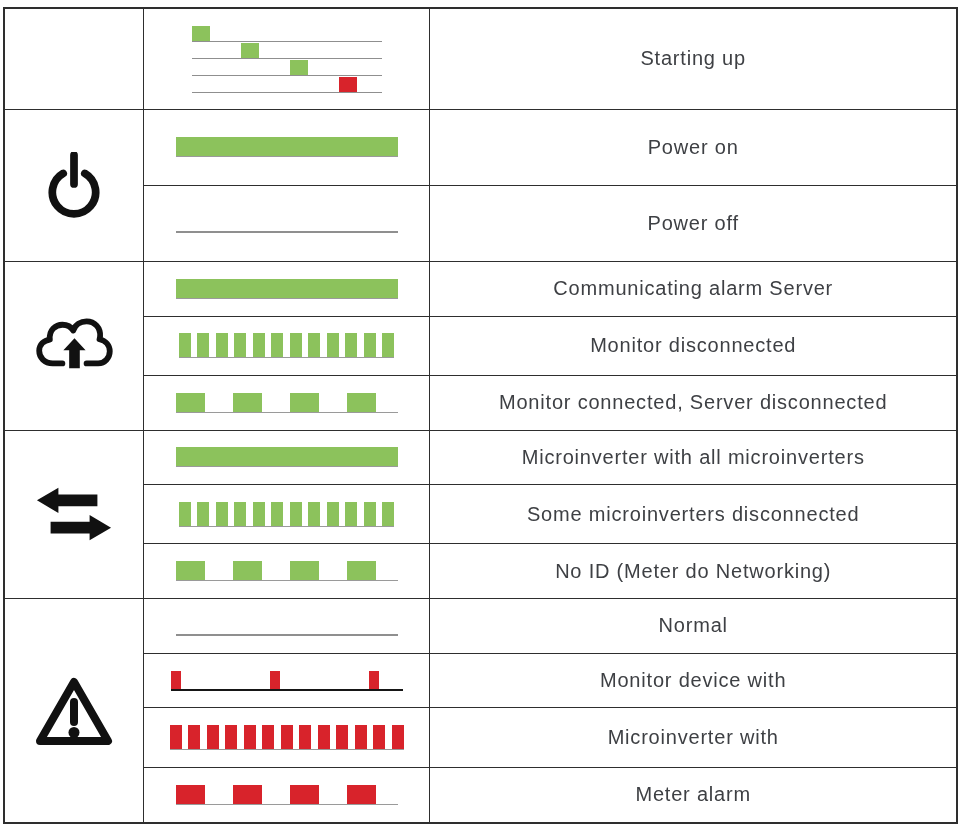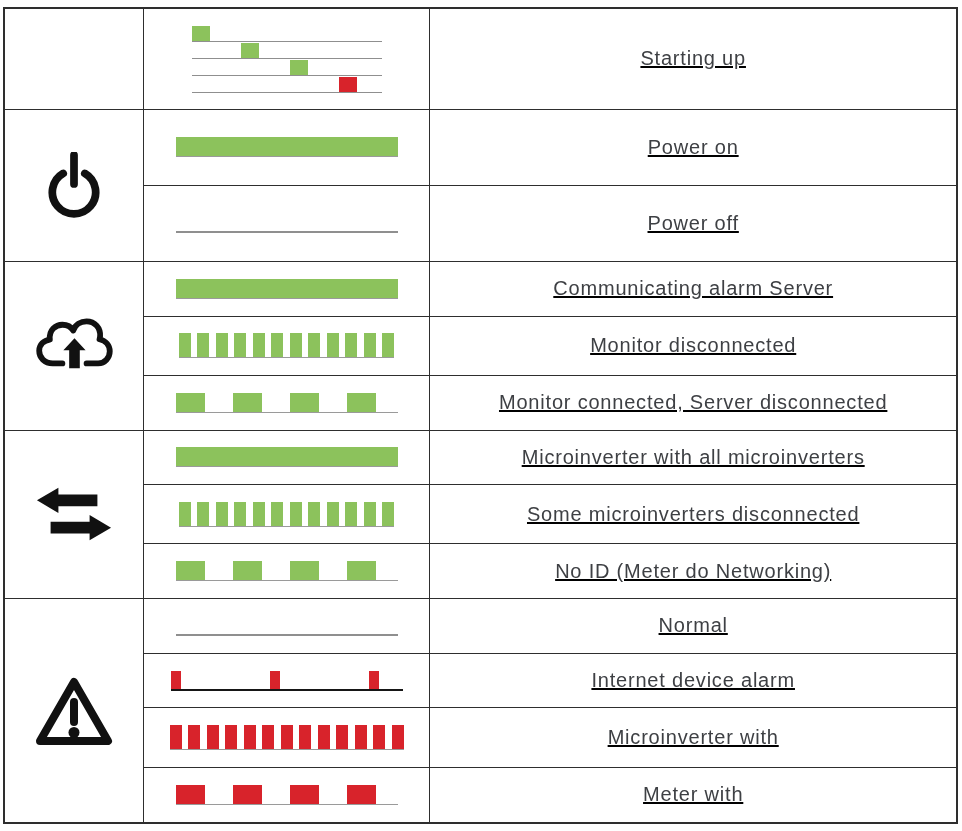--- a/index.html
+++ b/index.html
@@ -1,20 +1,19 @@
 <!DOCTYPE html>
 <html><head>
 <meta charset="utf-8">
 <style>
   html,body { margin:0; padding:0; background:#ffffff; }
   #stage {
     position:relative; width:962px; height:831px; background:#ffffff;
     font-family:"Liberation Sans", sans-serif; box-sizing:border-box;
     padding:7px 4px 7px 3px;
-    text-decoration:underline;
   }
   table#led-table {
     width:955px; height:817px; border-collapse:collapse; table-layout:fixed;
     border:2.5px solid #2e2e2e;
   }
   #led-table td { border:1.5px solid #2e2e2e; padding:0; }
   tr.tall { height:101px; }
   .icon-cell { text-align:center; vertical-align:middle; }
   .icon-cell svg { display:inline-block; vertical-align:middle; }
   .pattern-cell { vertical-align:middle; }
@@ -175,21 +174,21 @@
           <td class="label-cell">Normal</td>
         </tr>
         <tr>
           <td class="pattern-cell">
             <div class="pat pat-sparse-blink">
               <span class="led-bar" style="background: rgb(216, 35, 43); left: 0px;"></span>
               <span class="led-bar" style="background: rgb(216, 35, 43); left: 99px;"></span>
               <span class="led-bar" style="background: rgb(216, 35, 43); left: 198px;"></span>
             </div>
           </td>
-          <td class="label-cell">Internet device alarm</td>
+          <td class="label-cell">Monitor device with</td>
         </tr>
         <tr>
           <td class="pattern-cell">
             <div class="pat pat-fast-blink">
               <span class="led-bar" style="background: rgb(216, 35, 43);"></span>
               <span class="led-bar" style="background: rgb(216, 35, 43);"></span>
               <span class="led-bar" style="background: rgb(216, 35, 43);"></span>
               <span class="led-bar" style="background: rgb(216, 35, 43);"></span>
               <span class="led-bar" style="background: rgb(216, 35, 43);"></span>
               <span class="led-bar" style="background: rgb(216, 35, 43);"></span>
@@ -206,17 +205,17 @@
         </tr>
         <tr>
           <td class="pattern-cell">
             <div class="pat pat-slow-blink">
               <span class="led-bar" style="background: rgb(216, 35, 43);"></span>
               <span class="led-bar" style="background: rgb(216, 35, 43);"></span>
               <span class="led-bar" style="background: rgb(216, 35, 43);"></span>
               <span class="led-bar" style="background: rgb(216, 35, 43);"></span>
             </div>
           </td>
-          <td class="label-cell">Meter with</td>
+          <td class="label-cell">Meter alarm</td>
         </tr>
       </tbody>
   </table>
 </div>
 
 </body></html>

